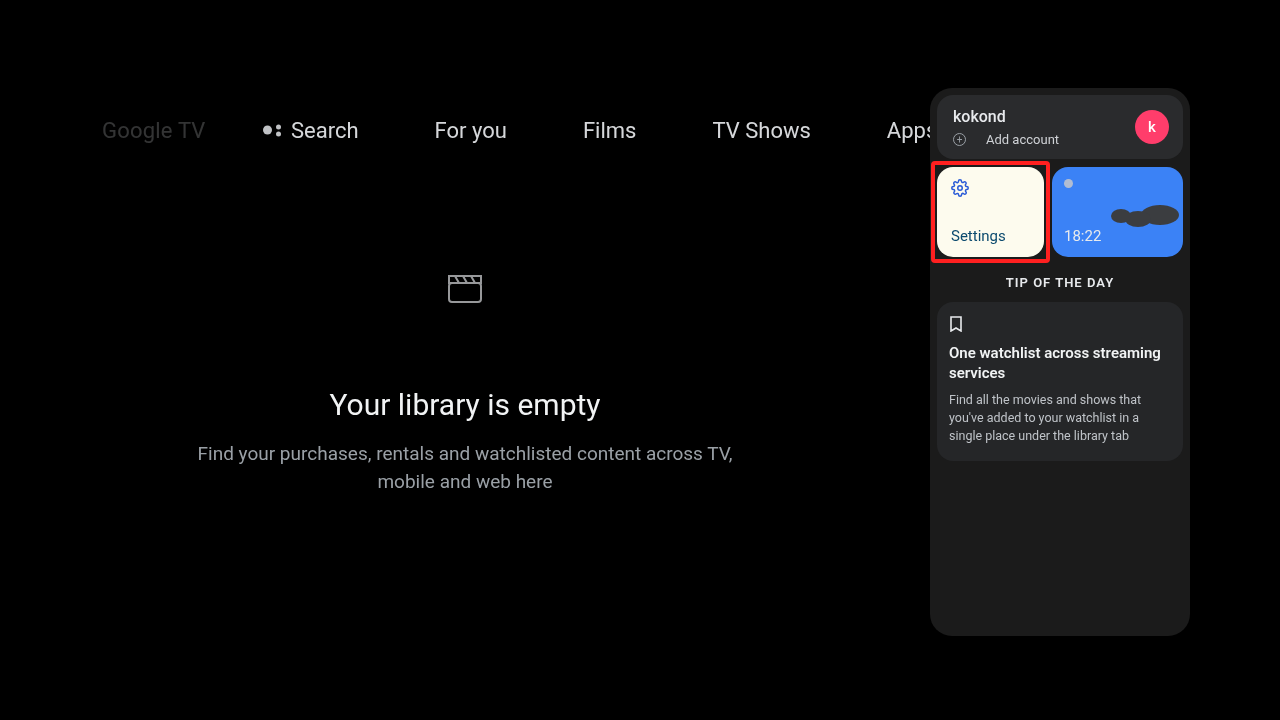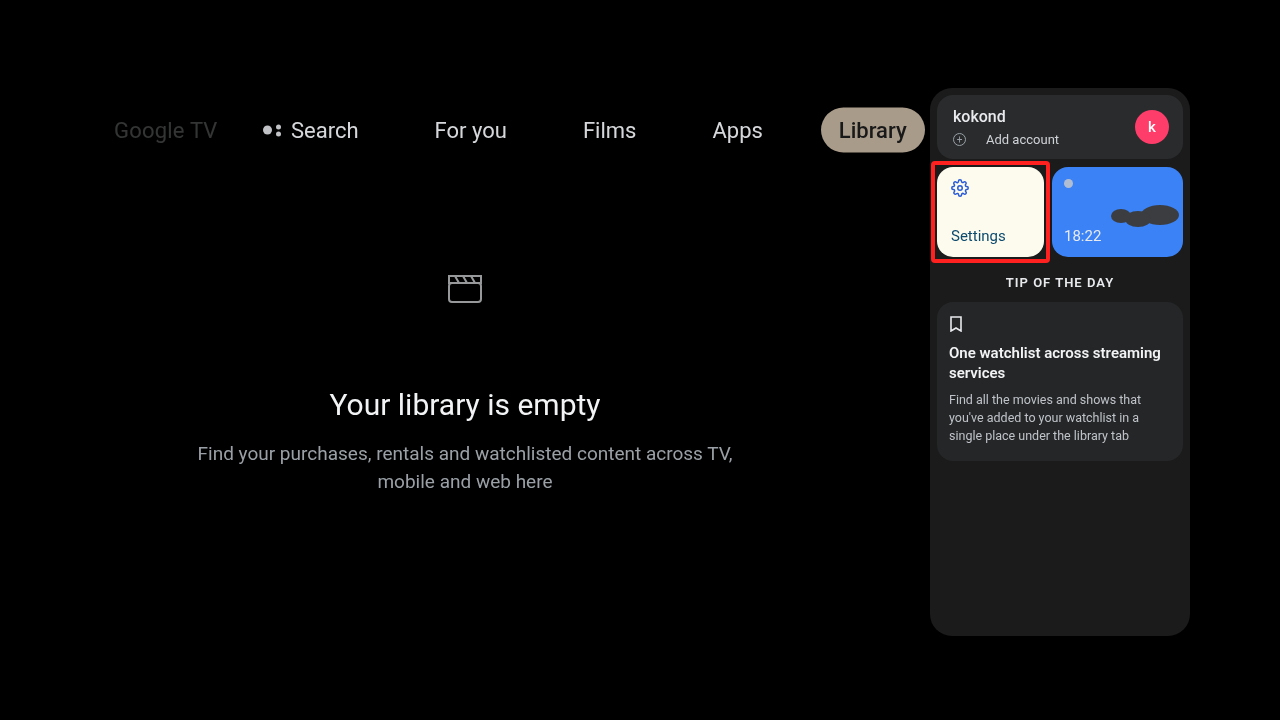--- a/index.html
+++ b/index.html
@@ -1,21 +1,21 @@
 <!DOCTYPE html>
 <html><head>
 <meta charset="utf-8">
 <style>
   * { box-sizing: border-box; margin: 0; padding: 0; }
   html, body { width: 1280px; height: 720px; background: #000; font-family: -apple-system, BlinkMacSystemFont, "Segoe UI", Roboto, Arial, sans-serif; color: #e8eaed; overflow: hidden; }
   .screen { position: relative; width: 1280px; height: 720px; }
 
   
   .topbar { position: absolute; top: 100px; left: 0; right: 0; height: 60px; display: flex; align-items: center; }
-  .brand { position: absolute; left: 114px; top: 50%; transform: translateY(-50%); font-size: 22px; color: #e8eaed; opacity: 0.22; font-weight: 400; letter-spacing: 0.2px; }
+  .brand { position: absolute; left: 102px; top: 50%; transform: translateY(-50%); font-size: 22px; color: #e8eaed; opacity: 0.22; font-weight: 400; letter-spacing: 0.2px; }
   .nav-items { position: absolute; left: 245px; top: 50%; transform: translateY(-50%); display: flex; align-items: center; gap: 40px; }
   .nav-item { font-size: 22px; color: #e8eaed; opacity: 0.92; white-space: nowrap; cursor: pointer; display: flex; align-items: center; gap: 10px; padding: 10px 18px; border-radius: 26px; }
   .nav-item.selected { background: #b8a996; color: #1c1c1c; font-weight: 500; }
   .assistant-icon { display: flex; align-items: center; gap: 3px; }
   .assistant-icon .big { width: 9px; height: 9px; border-radius: 50%; background: #e8eaed; opacity: 0.9; margin-right: 1px; }
   .assistant-icon .sm { width: 5px; height: 5px; border-radius: 50%; background: #e8eaed; opacity: 0.9; }
   .assistant-icon .col { display: flex; flex-direction: column; gap: 2px; }
 
   
   .empty-state { position: absolute; left: 0; top: 275px; width: 930px; text-align: center; }
@@ -67,20 +67,21 @@
           <span class="big"></span>
           <span class="col">
               <span class="sm"></span>
               <span class="sm"></span>
             </span>
         </span>
         <span>Search</span>
       </div>
       <div class="nav-item">For you</div>
       <div class="nav-item">Films</div>
+      <div class="nav-item">TV Shows</div>
       <div class="nav-item">Apps</div>
       <div class="nav-item selected">Library</div>
     </div>
   </div>
 
   <div class="empty-state">
     <span class="clapper-icon">
       <svg width="34" height="28" viewBox="0 0 34 28" fill="none">
         <rect x="1" y="8" width="32" height="19" rx="3" stroke="#e8eaed" stroke-width="2"></rect>
         <path d="M1 8 L33 8 L33 1 L1 1 Z" stroke="#e8eaed" stroke-width="2" fill="none"></path>

